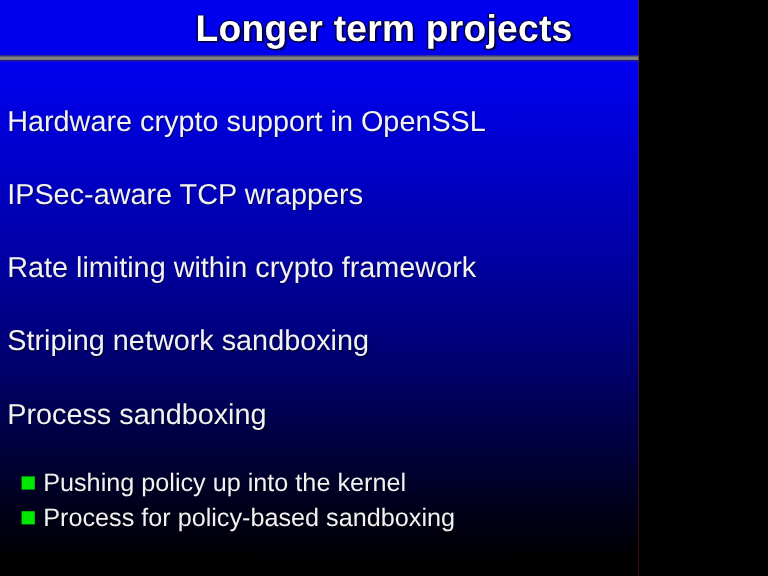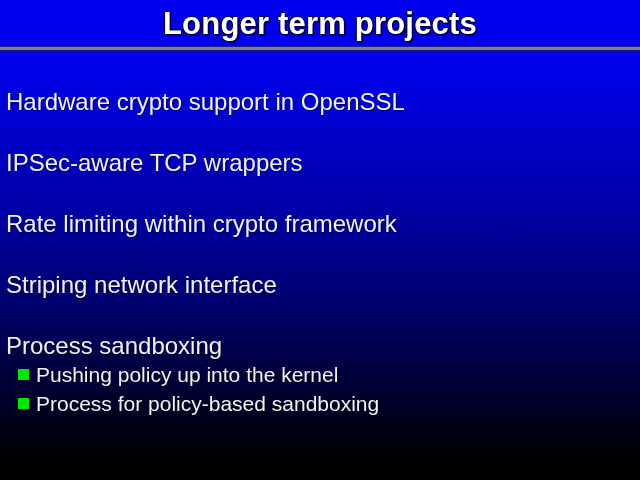--- a/index.html
+++ b/index.html
@@ -7,21 +7,21 @@
     margin: 0;
     padding: 0;
     background: #000000;
   }
   body {
     font-family: "Liberation Sans", sans-serif;
   }
 
   #slide {
     position: relative;
-    width: 640px;
+    width: 532px;
     height: 480px;
     overflow: hidden;
     background: #ef4444;
   }
 
   
   .title-band {
     position: absolute;
     left: 0;
     top: 0;
@@ -102,20 +102,21 @@
   .sub-line {
     position: absolute;
     left: 18px;
     color: #f2f2f2;
     font-size: 21px;
     line-height: 25px;
     white-space: nowrap;
     display: flex;
     align-items: center;
     text-shadow: 1px 1px 1px rgba(0,0,0,0.5);
+    margin-top: 28px;
   }
   .bullet-square {
     display: inline-block;
     width: 11px;
     height: 11px;
     background: #00E800;
     margin-right: 7px;
     flex: 0 0 auto;
   }
   .sub-line-text { display: inline-block; }
@@ -132,21 +133,21 @@
   <div class="title">Longer term projects</div>
 
   <div class="content">
 
     <div class="line" style="top:37px">Hardware crypto support in OpenSSL</div>
 
     <div class="line" style="top:159px">Rate limiting within crypto framework</div>
 
     <div class="line" style="top:98px">IPSec-aware TCP wrappers</div>
 
-    <div class="line" style="top:220px">Striping network interface</div>
+    <div class="line" style="top:220px">Striping network sandboxing</div>
 
     <div class="line" style="top:281px">Process sandboxing</div>
 
     <div class="sub-line" style="top:311px">
       <span class="bullet-square"></span>
       <span class="sub-line-text">Pushing policy up into the kernel</span>
     </div>
 
     <div class="sub-line" style="top:340px">
       <span class="bullet-square"></span>

